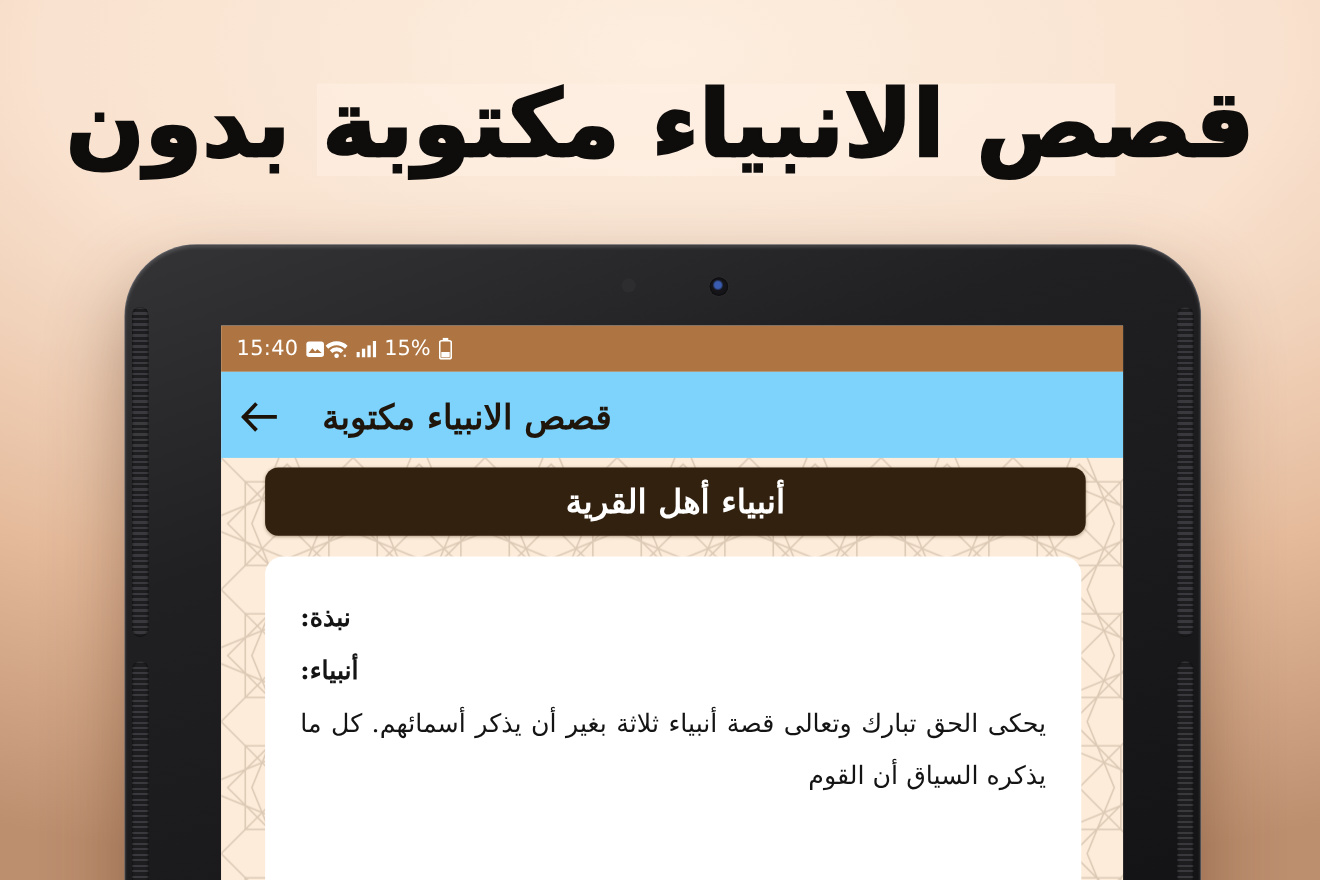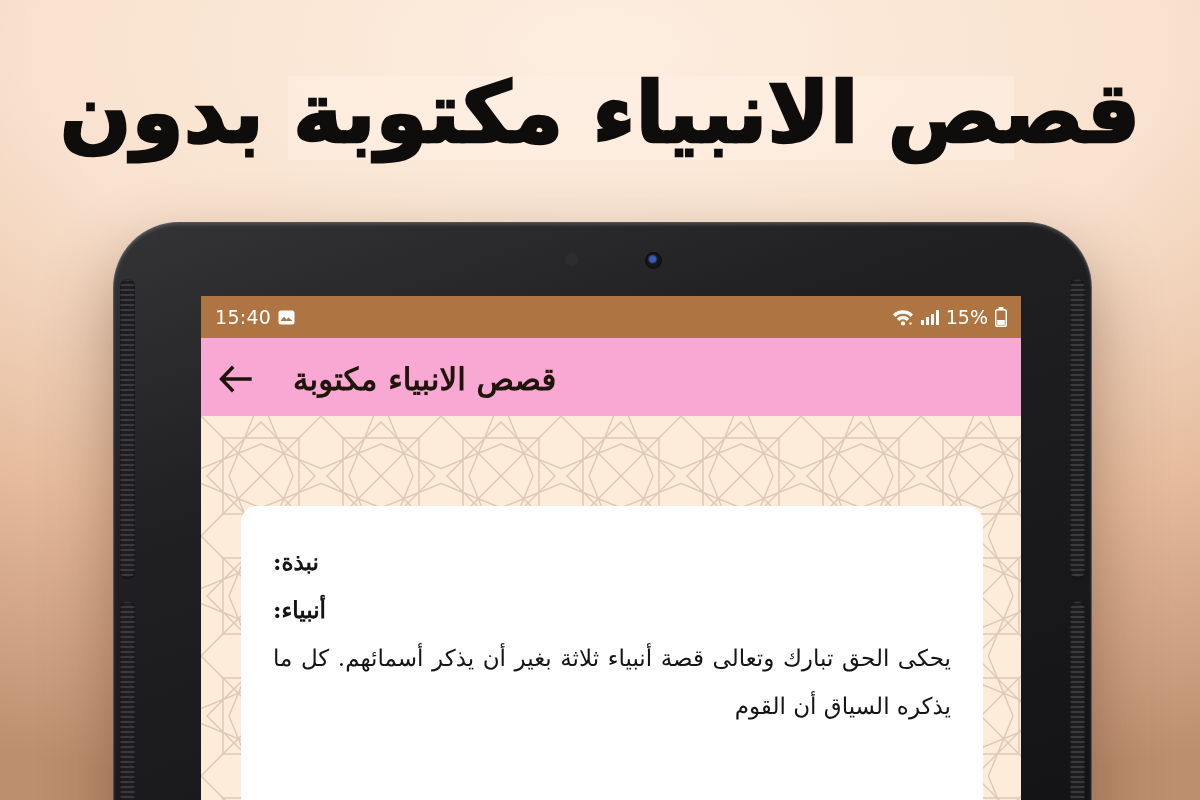--- a/index.html
+++ b/index.html
@@ -58,32 +58,32 @@
   
   .screen{
     position:absolute; left:87px; top:73px; width:820px; height:587px;
     overflow:hidden; background:#fcecd9;
   }
 
   
   .status-bar{
     position:absolute; left:0; top:0; width:820px; height:42px;
     background:#ae7542; color:#ffffff;
-    display:flex; align-items:center; justify-content:space-between;
+    display:flex; align-items:center; 
     padding:0 14px; font-size:19px;
   }
   .sb-left,.sb-right{ display:flex; align-items:center; gap:7px; }
   .sb-time{ font-weight:400; letter-spacing:.3px; }
   .pic-icon{ display:block; }
   .bat-pct{ font-size:19px; }
 
   
   .app-bar{
     position:absolute; left:0; top:42px; width:820px; height:82px;
-    background:#f9a8d4; display:flex; align-items:center; padding:0 16px;
+    background:#7dd3fc; display:flex; align-items:center; padding:0 16px;
   }
   .back-btn{ width:38px; height:34px; display:flex; align-items:center; cursor:pointer; }
   .app-title{
     margin-left:38px; direction:rtl;
     font-family:"DejaVu Serif", serif;
     font-size:31px; font-weight:700; color:#20150a;
   }
 
   
   .content{
@@ -182,20 +182,23 @@
                 <path d="M22 22 L98 22 L98 98 L22 98 Z"></path>
                 <path d="M0 0 L120 120 M120 0 L0 120"></path>
                 <path d="M60 -18 L28 60 L60 138 M60 -18 L92 60 L60 138"></path>
                 <path d="M-18 60 L60 28 L138 60 M-18 60 L60 92 L138 60"></path>
               </g>
             </pattern>
           </defs>
           <rect width="820" height="467" fill="url(#geo)"></rect>
         </svg>
 
+        <div class="story-header">
+          <span>أنبياء أهل القرية</span>
+        </div>
 
         <div class="story-card">
           <p class="sec-label">نبذة:</p>
           <p class="sec-label">أنبياء:</p>
           <p class="sec-text">يحكى الحق تبارك وتعالى قصة أنبياء ثلاثة بغير أن يذكر أسمائهم. كل ما يذكره السياق أن القوم</p>
         </div>
       </div>
 
     </div>
   </div>

